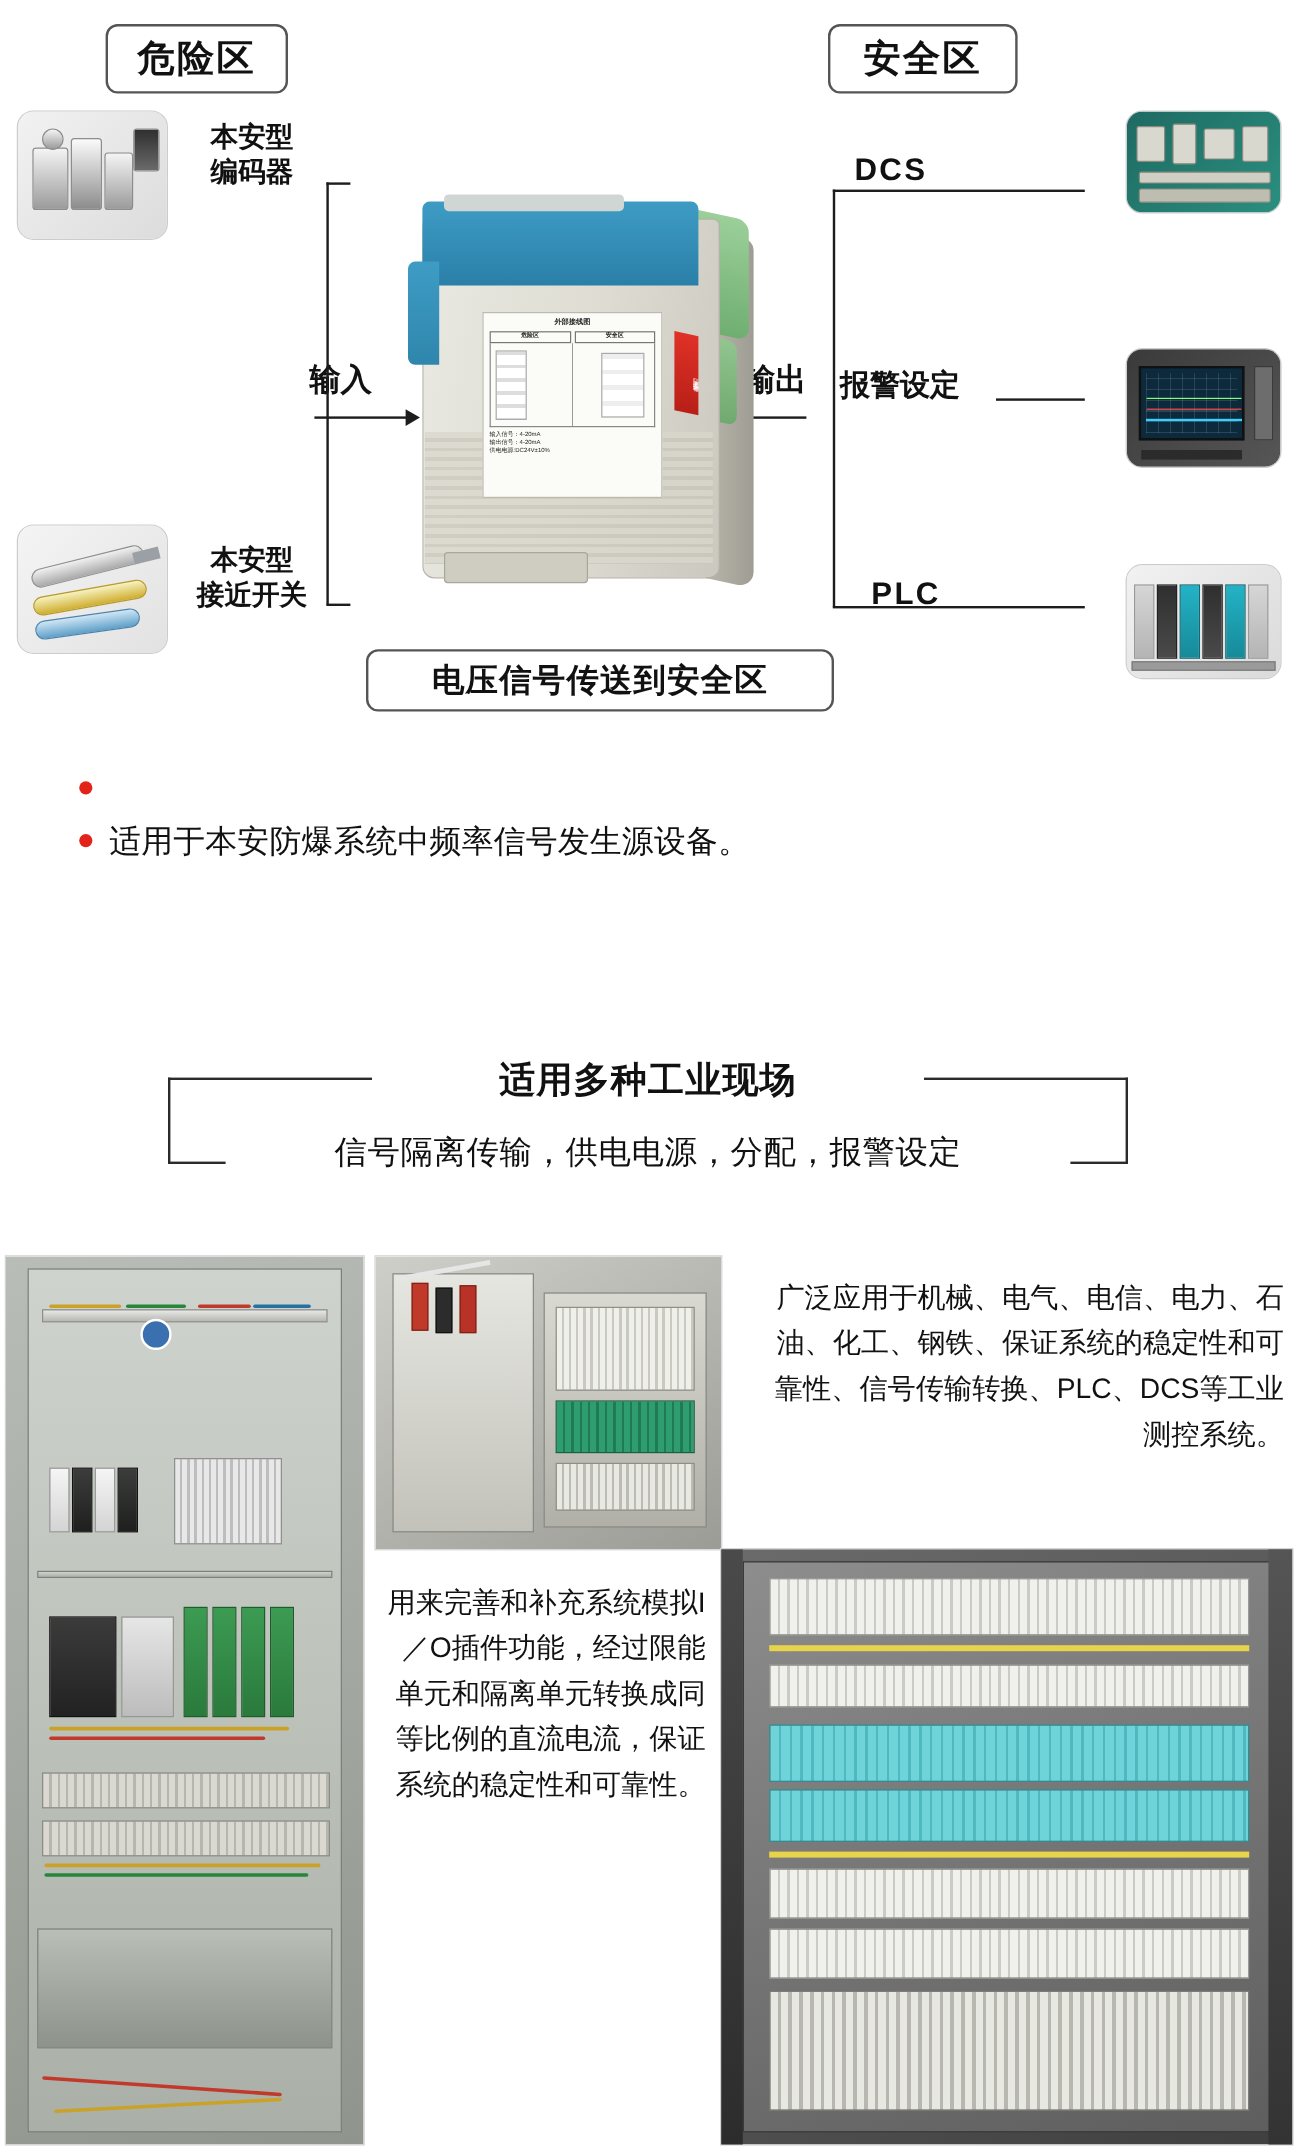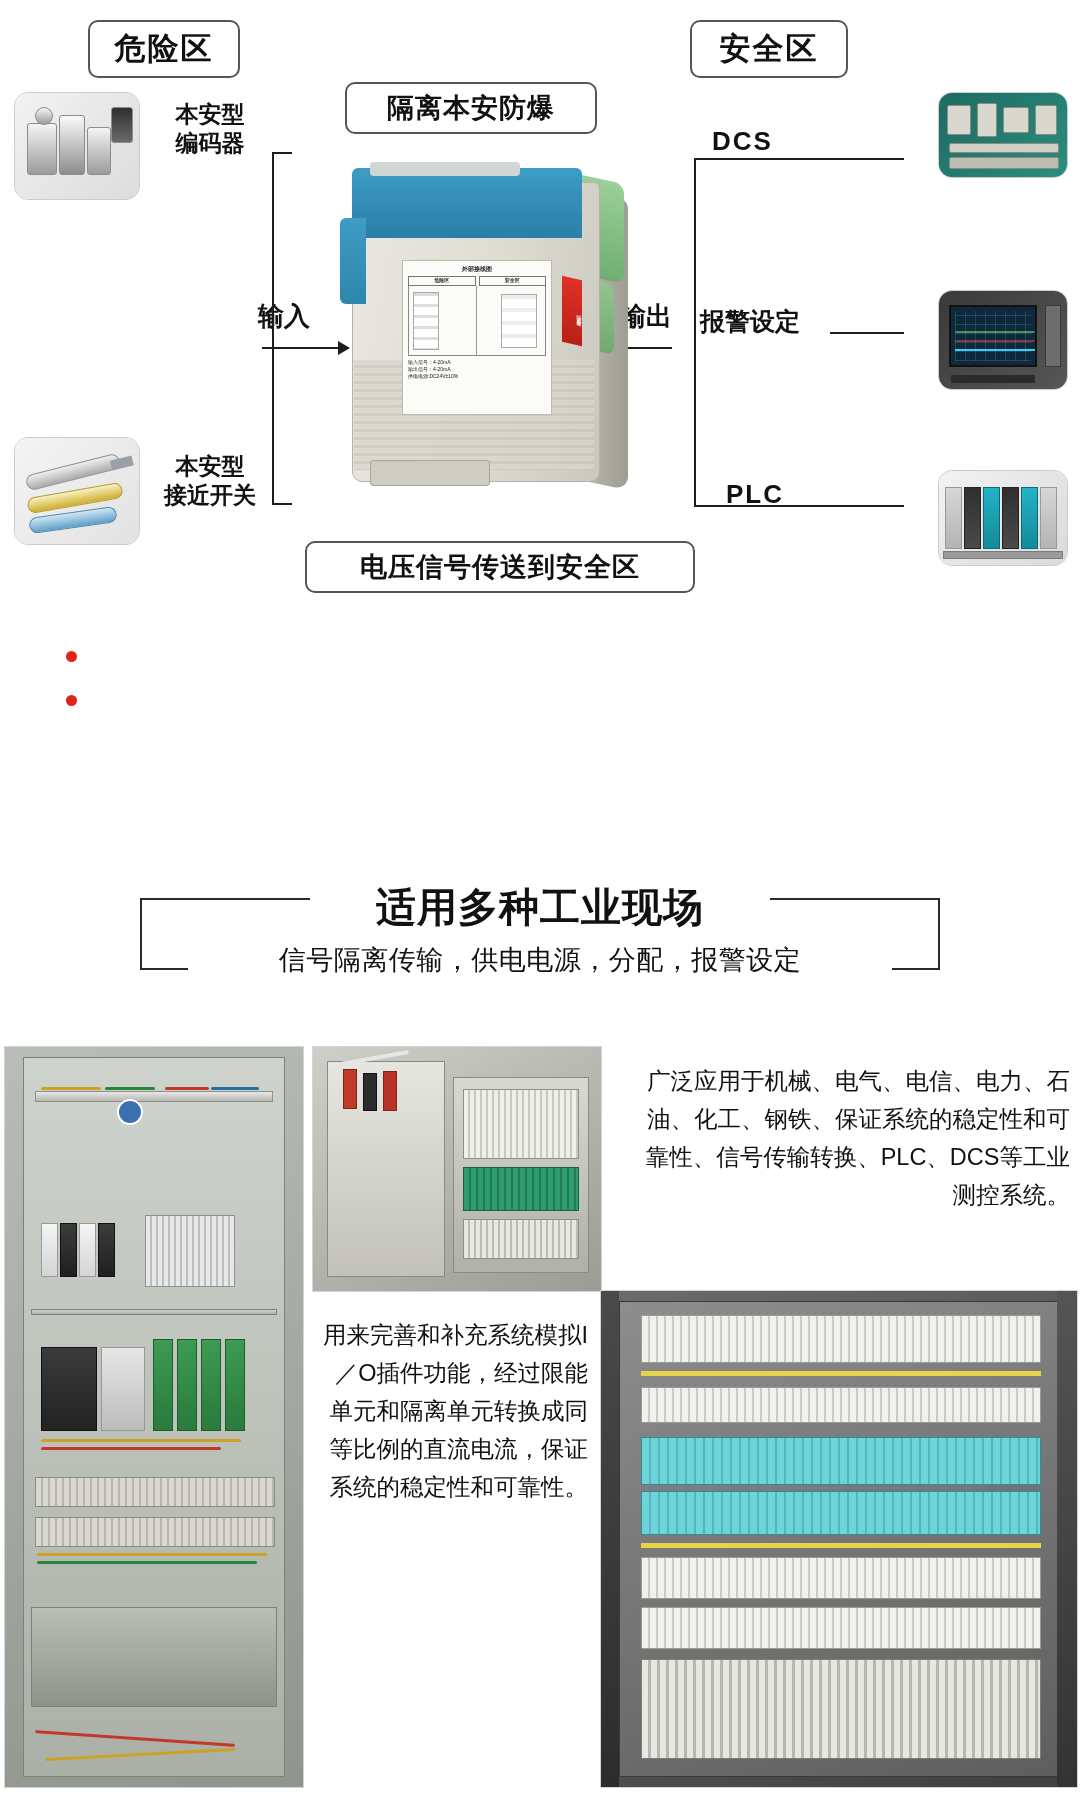--- a/index.html
+++ b/index.html
@@ -310,21 +310,21 @@
   .apps-head {
     position: absolute;
     left: 0; top: 880px;
     width: 1080px;
     height: 150px;
   }
   .apps-title {
     position: absolute;
     left: 0; right: 0; top: 0;
     text-align: center;
-    font-size: 40px;
+    font-size: 30px;
     font-weight: bold;
     letter-spacing: 1px;
     color: #111;
   }
   .apps-sub {
     position: absolute;
     left: 0; right: 0; top: 62px;
     text-align: center;
     font-size: 27px;
     color: #111;
@@ -407,23 +407,20 @@
 </head>
 <body>
 
 <div class="diagram">
 
   <div class="tag-box zone-hazard">
     <span>危险区</span>
   </div>
   <div class="tag-box zone-safe">
     <span>安全区</span>
-  </div>
-  <div class="tag-box title-iso">
-    <span>隔离本安防爆</span>
   </div>
   <div class="tag-box title-bottom">
     <span>电压信号传送到安全区</span>
   </div>
 
   <div class="thumb thumb-encoder">
     <div class="art enc-bg">
       <div class="enc-c" style="left:12px;top:30px;width:30px;height:52px;"></div>
       <div class="enc-c" style="left:44px;top:22px;width:26px;height:60px;background:linear-gradient(180deg,#fbfbfb,#8c8c8c);"></div>
       <div class="enc-c" style="left:72px;top:34px;width:24px;height:48px;"></div>
@@ -527,20 +524,21 @@
     <div class="dev-red-strip">隔离式安全栅</div>
   </div>
 </div>
 
 <div class="bullets">
   <div class="bullet-row">
     <div class="dot"></div>
   </div>
   <div class="bullet-row">
     <div class="dot"></div>
+    <div class="bullet-text">适用于本安防爆系统中频率信号发生源设备。</div>
   </div>
 </div>
 
 <div class="apps-head">
 
   <div class="bracket" style="left:140px;top:18px;width:170px;height:2px;"></div>
   <div class="bracket" style="left:770px;top:18px;width:170px;height:2px;"></div>
   <div class="bracket" style="left:140px;top:18px;width:2px;height:72px;"></div>
   <div class="bracket" style="left:938px;top:18px;width:2px;height:72px;"></div>
   <div class="bracket" style="left:140px;top:88px;width:48px;height:2px;"></div>

